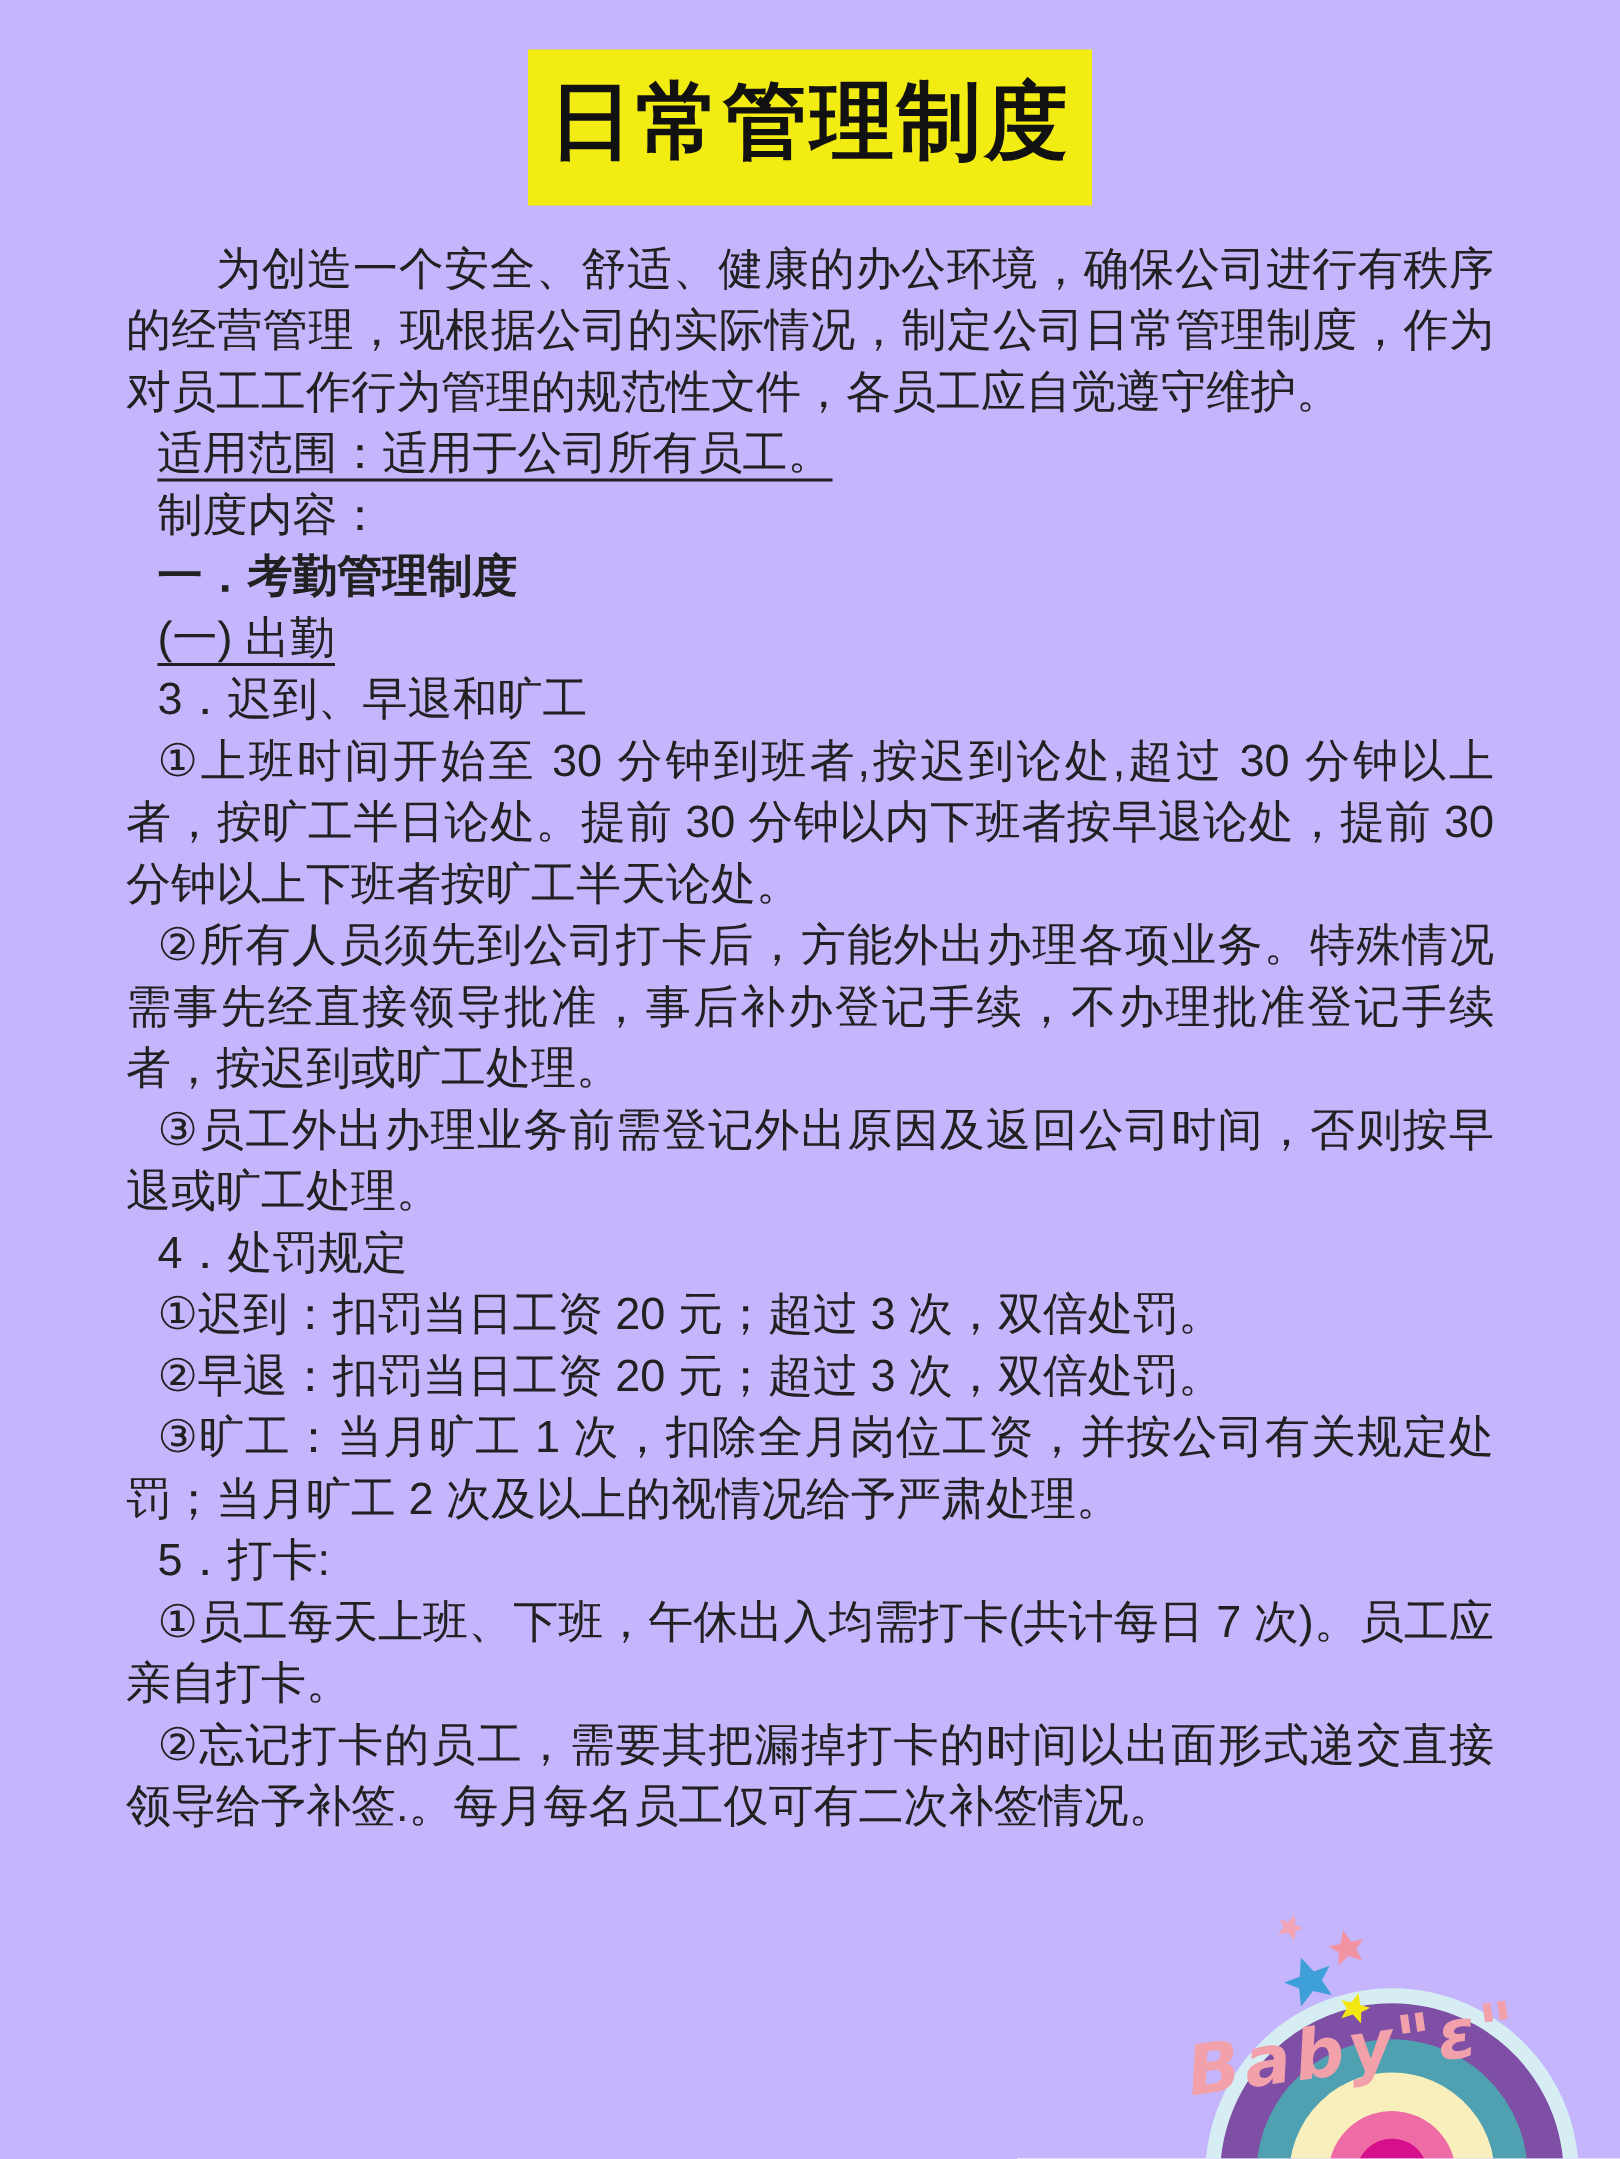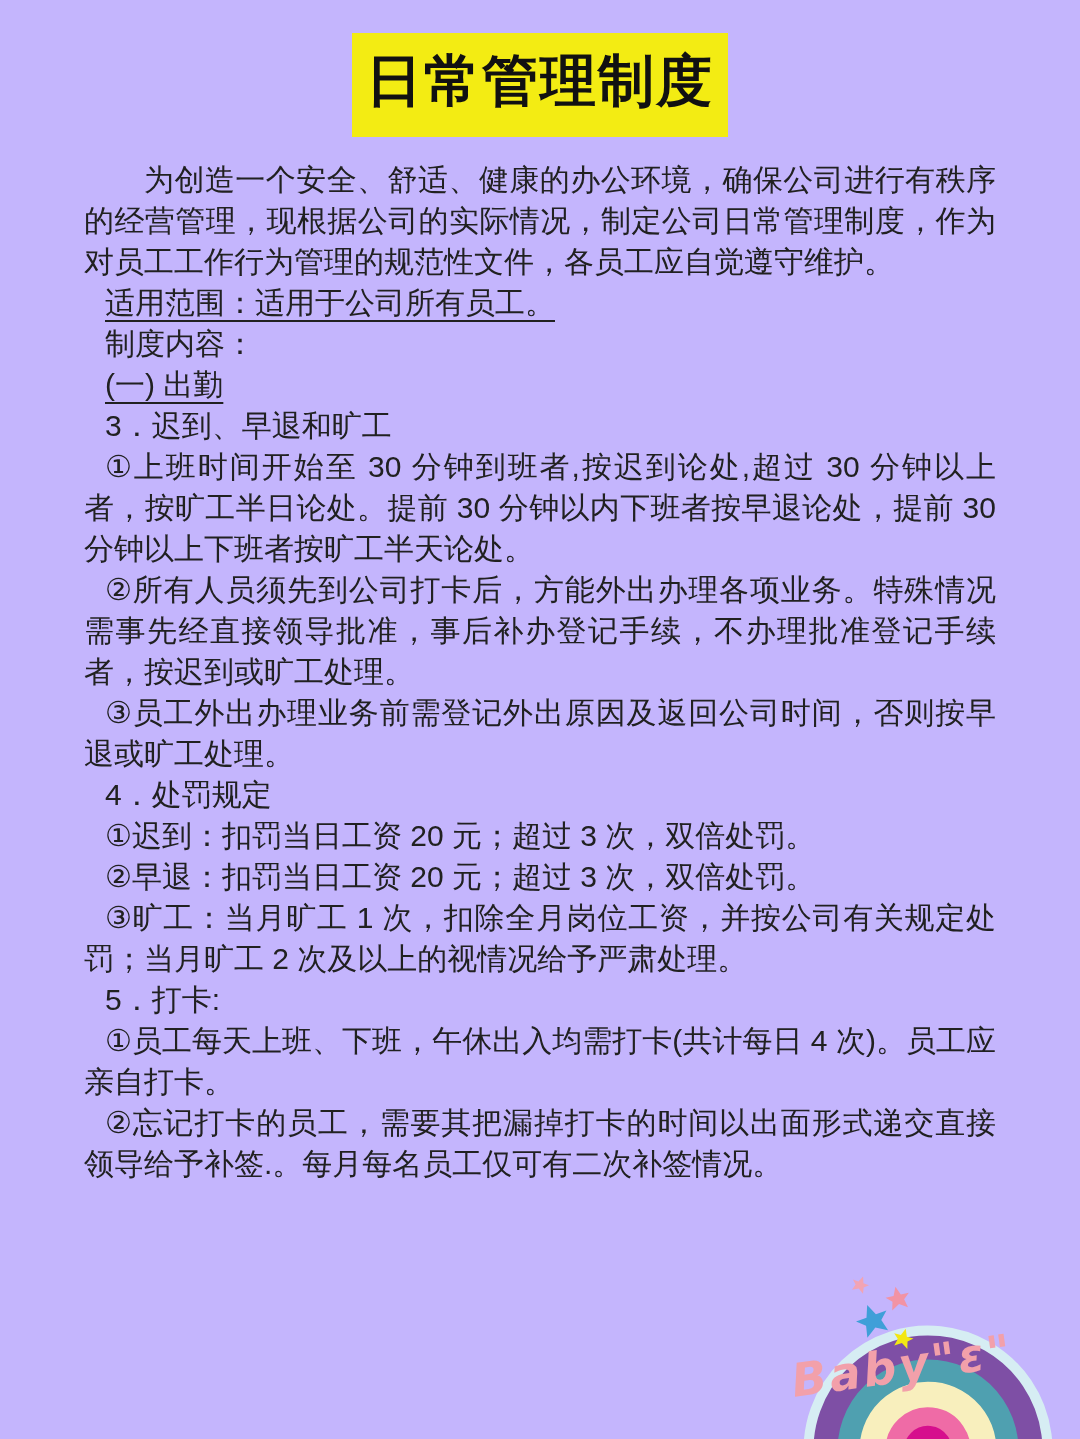--- a/index.html
+++ b/index.html
@@ -55,31 +55,32 @@
 <div class="page">
 
   <div class="title-wrap">
     <h1 class="doc-title">日常管理制度</h1>
   </div>
 
   <div class="doc-body">
       <p class="para p-first">为创造一个安全、舒适、健康的办公环境，确保公司进行有秩序的经营管理，现根据公司的实际情况，制定公司日常管理制度，作为对员工工作行为管理的规范性文件，各员工应自觉遵守维护。</p>
       <p class="para p-item u">适用范围：适用于公司所有员工。</p>
       <p class="para p-item">制度内容：</p>
+      <p class="para p-item b">一．考勤管理制度</p>
       <p class="para p-item u">(一) 出勤</p>
       <p class="para p-item">3．迟到、早退和旷工</p>
       <p class="para p-item">①上班时间开始至 30 分钟到班者,按迟到论处,超过 30 分钟以上者，按旷工半日论处。提前 30 分钟以内下班者按早退论处，提前 30 分钟以上下班者按旷工半天论处。</p>
       <p class="para p-item">②所有人员须先到公司打卡后，方能外出办理各项业务。特殊情况需事先经直接领导批准，事后补办登记手续，不办理批准登记手续者，按迟到或旷工处理。</p>
       <p class="para p-item">③员工外出办理业务前需登记外出原因及返回公司时间，否则按早退或旷工处理。</p>
       <p class="para p-item">4．处罚规定</p>
       <p class="para p-item">①迟到：扣罚当日工资 20 元；超过 3 次，双倍处罚。</p>
       <p class="para p-item">②早退：扣罚当日工资 20 元；超过 3 次，双倍处罚。</p>
       <p class="para p-item">③旷工：当月旷工 1 次，扣除全月岗位工资，并按公司有关规定处罚；当月旷工 2 次及以上的视情况给予严肃处理。</p>
       <p class="para p-item">5．打卡:</p>
-      <p class="para p-item">①员工每天上班、下班，午休出入均需打卡(共计每日 4 次)。员工应亲自打卡。</p>
+      <p class="para p-item">①员工每天上班、下班，午休出入均需打卡(共计每日 7 次)。员工应亲自打卡。</p>
       <p class="para p-item">②忘记打卡的员工，需要其把漏掉打卡的时间以出面形式递交直接领导给予补签.。每月每名员工仅可有二次补签情况。</p>
     </div>
 
   <svg class="watermark" viewBox="0 0 340 210" xmlns="http://www.w3.org/2000/svg">
     <g transform="rotate(6 160 175)">
       <path d="M43.8 195.5 A118 118 0 1 1 276.2 195.5" fill="none" stroke-width="13" stroke-linecap="round" stroke="#d6edf3"></path>
       <path d="M59.5 192.7 A102 102 0 1 1 260.4 192.7" fill="none" stroke-width="25" stroke-linecap="round" stroke="#7e4fa5"></path>
       <path d="M82.2 188.7 A79 79 0 1 1 237.8 188.7" fill="none" stroke-width="23" stroke-linecap="round" stroke="#4fa0b0"></path>
       <path d="M105.8 184.5 A55 55 0 1 1 214.2 184.5" fill="none" stroke-width="27" stroke-linecap="round" stroke="#f8efbd"></path>
       <path d="M129.5 180.4 A31 31 0 1 1 190.5 180.4" fill="none" stroke-width="23" stroke-linecap="round" stroke="#ef6ba6"></path>

